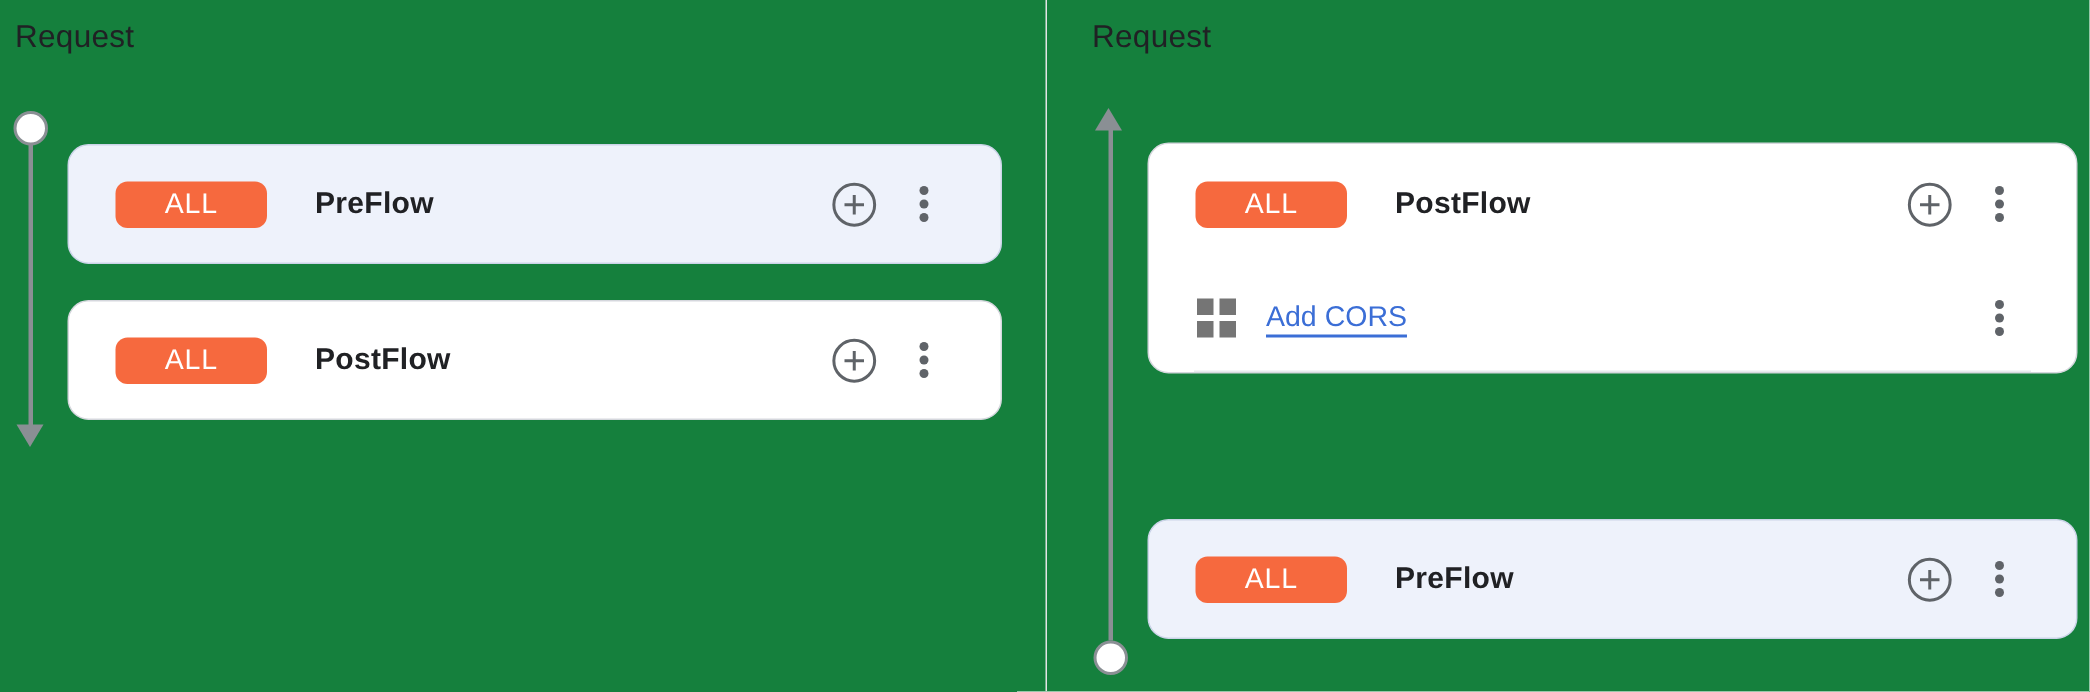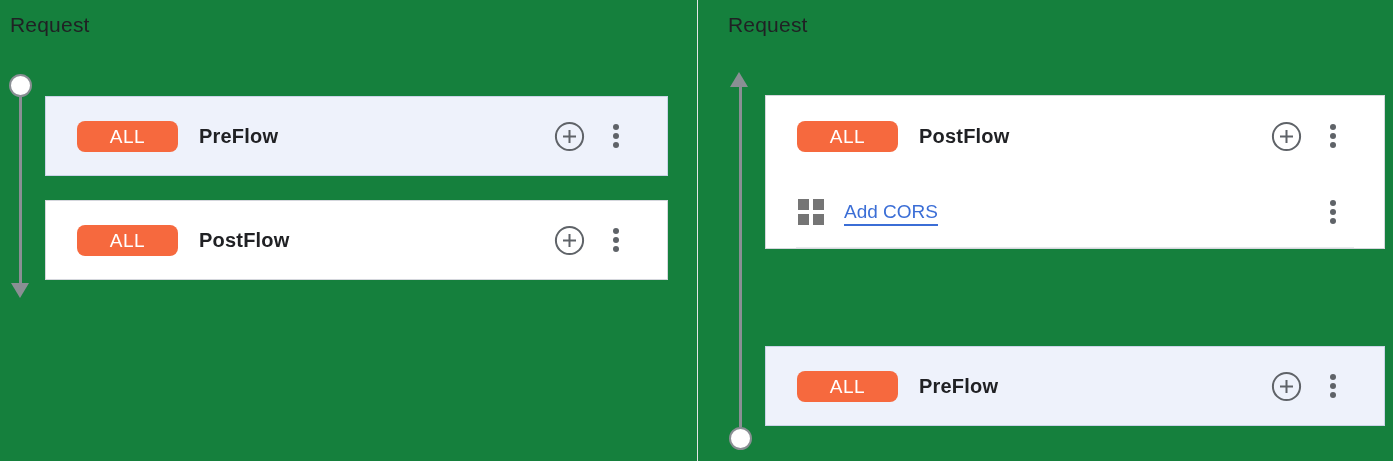--- a/index.html
+++ b/index.html
@@ -31,33 +31,33 @@
 
   .tl-req-circle{left:9px;top:74px;}
   .tl-req-line{left:19px;top:96px;height:188px;}
   .tl-req-arrow{left:11px;top:283px;}
 
   .tl-res-arrow{left:730px;top:72px;}
   .tl-res-line{left:739px;top:86px;height:341px;}
   .tl-res-circle{left:729px;top:427px;}
 
   
-  .flow-card{position:absolute;background:#fff;border:1px solid var(--card-border);border-radius:0;}
+  .flow-card{position:absolute;background:#fff;border:1px solid var(--card-border);border-radius:14px;}
   .flow-card.selected{background:var(--selected-card-bg);border-color:var(--selected-card-border);}
   .card-req-1{left:45px;top:96px;width:623px;height:80px;}
   .card-req-2{left:45px;top:200px;width:623px;height:80px;}
   .card-res-1{left:765px;top:95px;width:620px;}
   .card-res-2{left:765px;top:346px;width:620px;height:80px;}
 
   .flow-header{display:flex;align-items:center;height:78px;padding:0 47px 0 31px;}
   .card-res-1 .flow-header{height:80px;}
 
   .flow-badge{min-width:101px;height:31px;line-height:31px;text-align:center;border-radius:8px;
     background:var(--accent-orange);color:#fff;font-size:19px;letter-spacing:0.5px;flex:0 0 auto;}
-  .flow-name{margin-left:21px;font-size:20px;font-weight:700;color:var(--text-dark);letter-spacing:0.2px;}
+  .flow-name{margin-left:32px;font-size:20px;font-weight:700;color:var(--text-dark);letter-spacing:0.2px;}
 
   .icon-btn{background:none;border:none;cursor:pointer;display:flex;align-items:center;justify-content:center;padding:0;}
   .plus-btn{margin-left:auto;width:31px;height:31px;}
   .kebab-btn{margin-left:27px;width:8px;height:26px;}
   .policy-row .kebab-btn{margin-left:auto;}
 
   .kebab{display:flex;flex-direction:column;justify-content:space-between;height:24px;}
   .kebab i{display:block;width:6px;height:6px;border-radius:50%;background:var(--icon-gray);}
 
   .policy-row{display:flex;align-items:center;height:71px;padding:0 47px 0 32px;}

